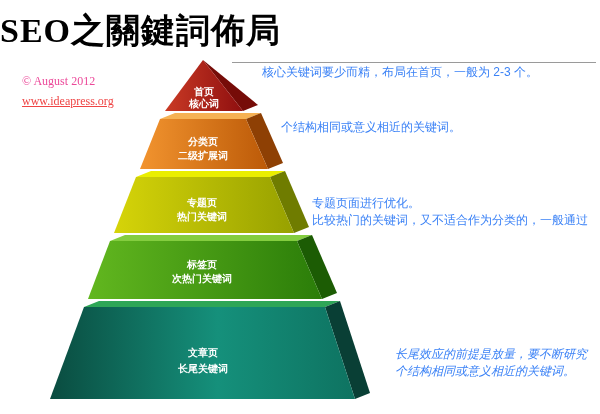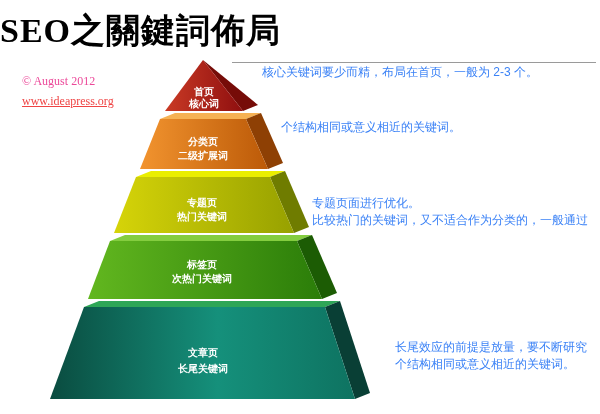--- a/index.html
+++ b/index.html
@@ -33,21 +33,21 @@
   }
   .desc{
     position:absolute;
     font:12px/17px "Liberation Sans",sans-serif;color:#3b82f6;
     white-space:nowrap;
   }
   .d1{left:262px;top:64px;}
   .d2{left:281px;top:119px;}
   .d3{left:312px;top:195px;}
   .d4{left:340px;top:258px;}
-  .d5{left:395px;top:339px;}
+  .d5{left:395px;top:346px;font-style:italic;}
 </style>
 </head>
 <body>
 
 <div class="page">
 
   <div class="title">SEO之關鍵詞佈局</div>
   <div class="rule"></div>
   <div class="copyright">© August 2012</div>
   <a class="website" href="#">www.ideapress.org</a>

